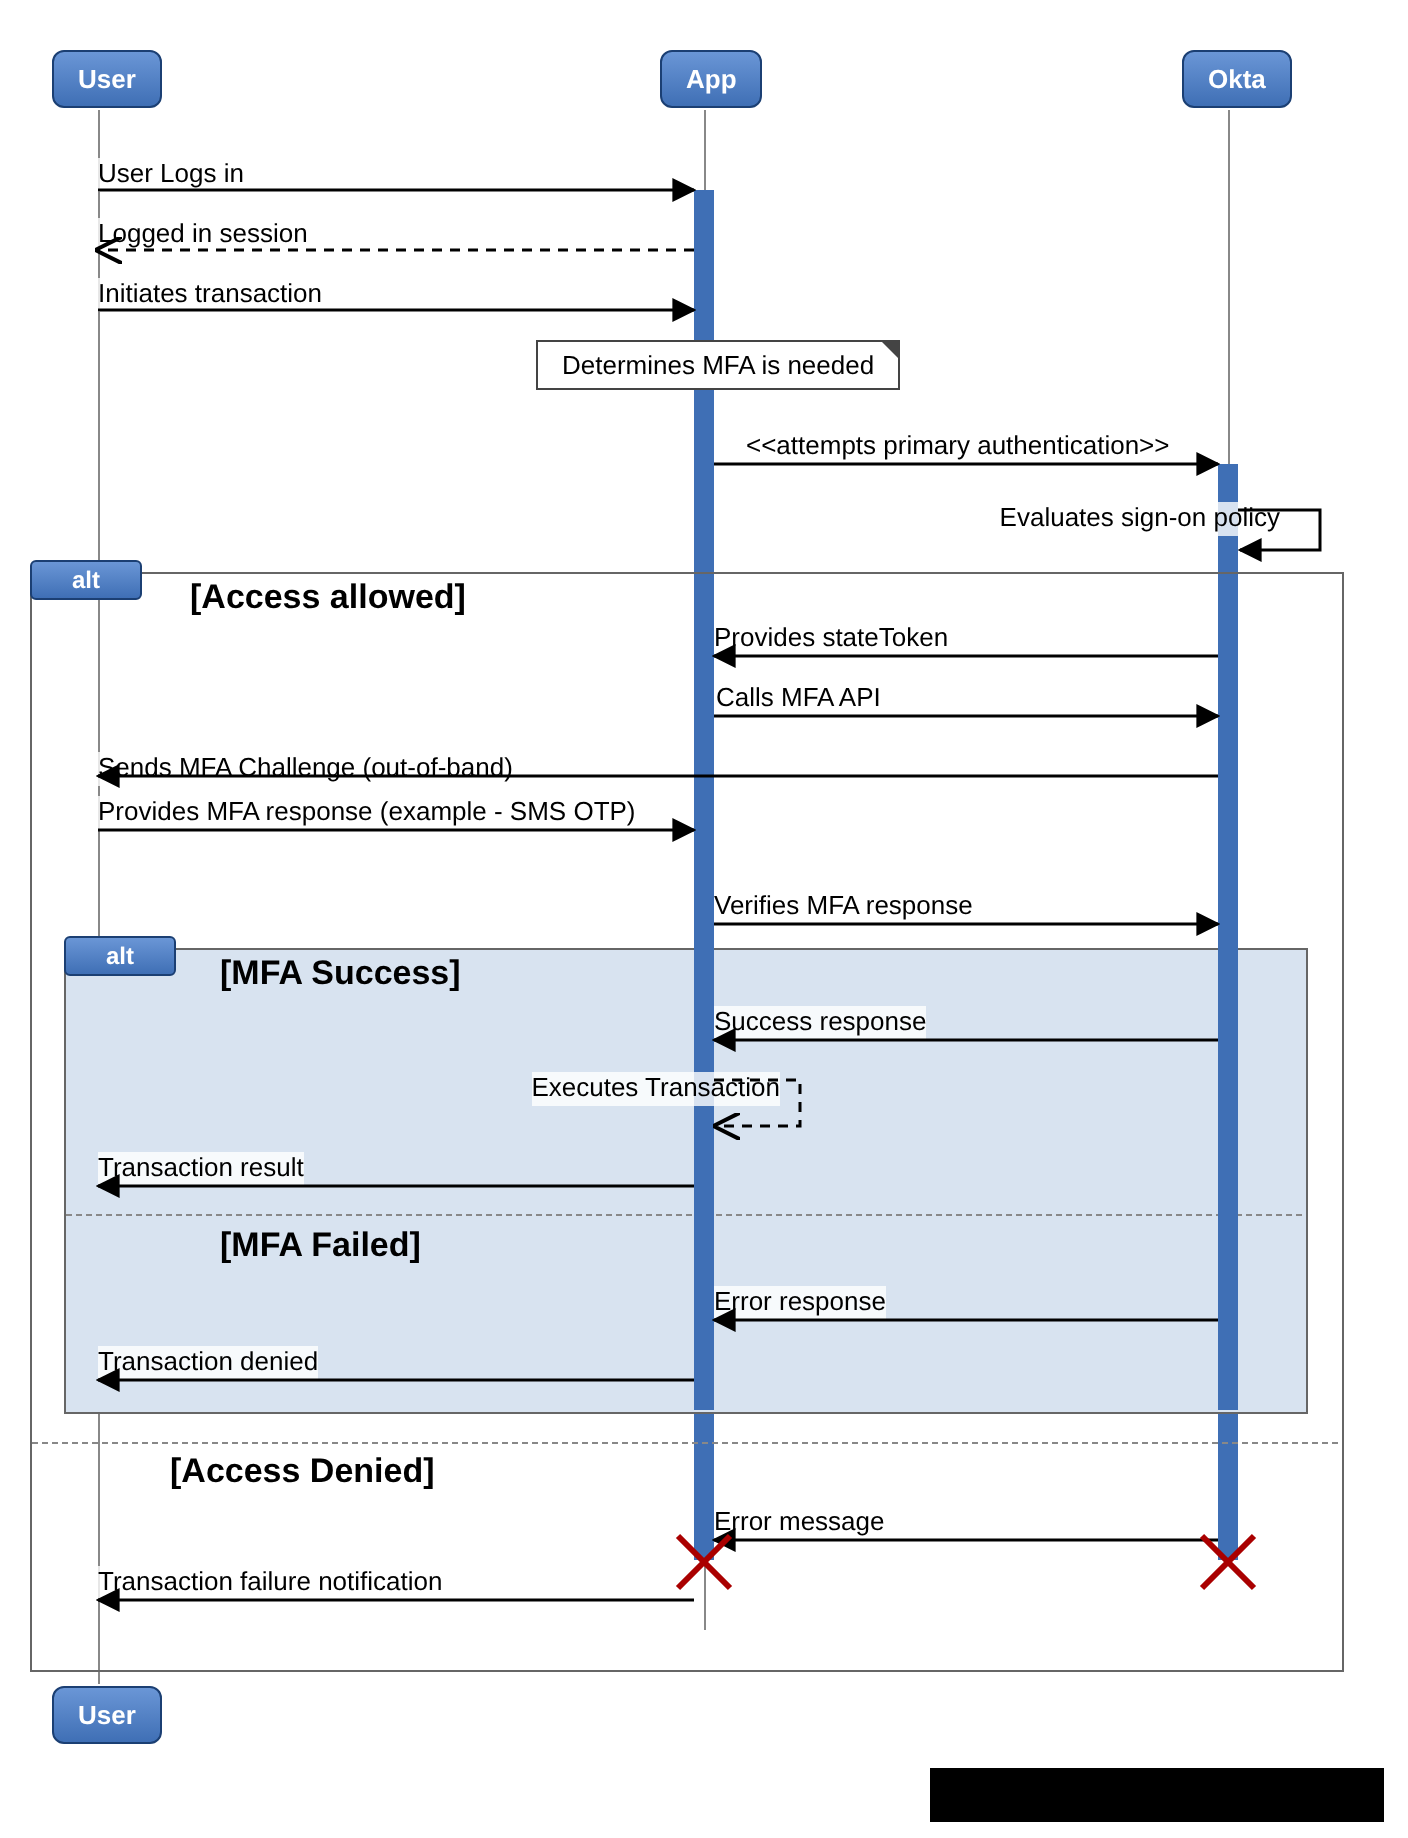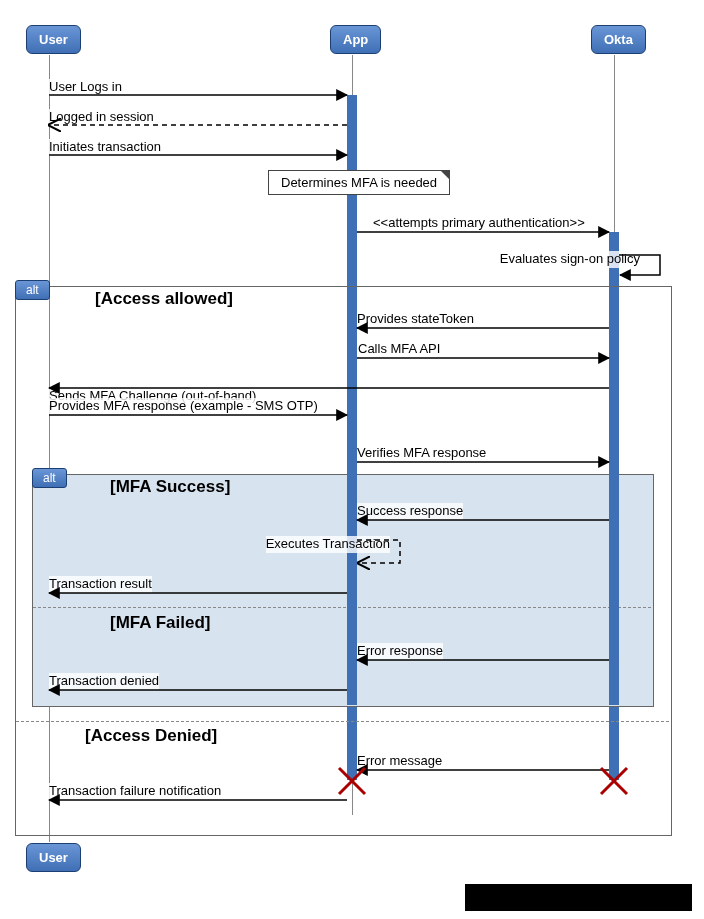--- a/index.html
+++ b/index.html
@@ -47,25 +47,25 @@
     background: rgba(255,255,255,0.8);
   }
   .altframe {
     position: absolute;
     border: 1.5px solid #666;
   }
   .alttag {
     position: absolute;
     background: linear-gradient(to bottom, #6a96d6, #3f6fb5);
     color: #fff;
-    font-weight: normal;
+    font-weight: bold;
     font-size: 12px;
     border: 1px solid #1b3f73;
     border-radius: 3px;
-    padding: 2px 10px;
+    padding: 2px 20px;
   }
   .guard {
     position: absolute;
     font-weight: bold;
     font-size: 17px;
   }
   .divider {
     position: absolute;
     border-top: 1.5px dashed #888;
     height: 0;
@@ -140,21 +140,21 @@
 
   <div class="note" style="left:268px; top:170px;">Determines MFA is needed</div>
 
   <div class="msg" style="left:49px; top:79px;  width:298px;"><span class="txt">User Logs in</span></div>
   <div class="msg" style="left:49px; top:109px; width:298px;"><span class="txt">Logged in session</span></div>
   <div class="msg" style="left:49px; top:139px; width:298px;"><span class="txt">Initiates transaction</span></div>
   <div class="msg" style="left:357px; top:215px; width:252px;margin-left:16px;"><span class="txt">&lt;&lt;attempts primary authentication&gt;&gt;</span></div>
   <div class="msg" style="left:440px; top:251px; width:200px; text-align:right;"><span class="txt">Evaluates sign-on policy</span></div>
   <div class="msg" style="left:357px; top:311px; width:280px;"><span class="txt">Provides stateToken</span></div>
   <div class="msg" style="left:358px; top:341px; width:253px;"><span class="txt">Calls MFA API</span></div>
-  <div class="msg" style="left:49px; top:388px; width:560px;"><span class="txt">Sends MFA Challenge (out-of-band)</span></div>
+  <div class="msg" style="left:49px; top:376px; width:560px;"><span class="txt">Sends MFA Challenge (out-of-band)</span></div>
   <div class="msg" style="left:49px; top:398px; width:298px;"><span class="txt">Provides MFA response (example - SMS OTP)</span></div>
   <div class="msg" style="left:357px; top:445px; width:252px;"><span class="txt">Verifies MFA response</span></div>
   <div class="msg" style="left:357px; top:503px; width:252px;"><span class="txt">Success response</span></div>
   <div class="msg" style="left:210px; top:536px; width:180px; text-align:right;"><span class="txt">Executes Transaction</span></div>
   <div class="msg" style="left:49px; top:576px; width:298px;"><span class="txt">Transaction result</span></div>
   <div class="msg" style="left:357px; top:643px; width:252px;"><span class="txt">Error response</span></div>
   <div class="msg" style="left:49px; top:673px; width:298px;"><span class="txt">Transaction denied</span></div>
   <div class="msg" style="left:357px; top:753px; width:252px;"><span class="txt">Error message</span></div>
   <div class="msg" style="left:49px; top:783px; width:298px;"><span class="txt">Transaction failure notification</span></div>
 

